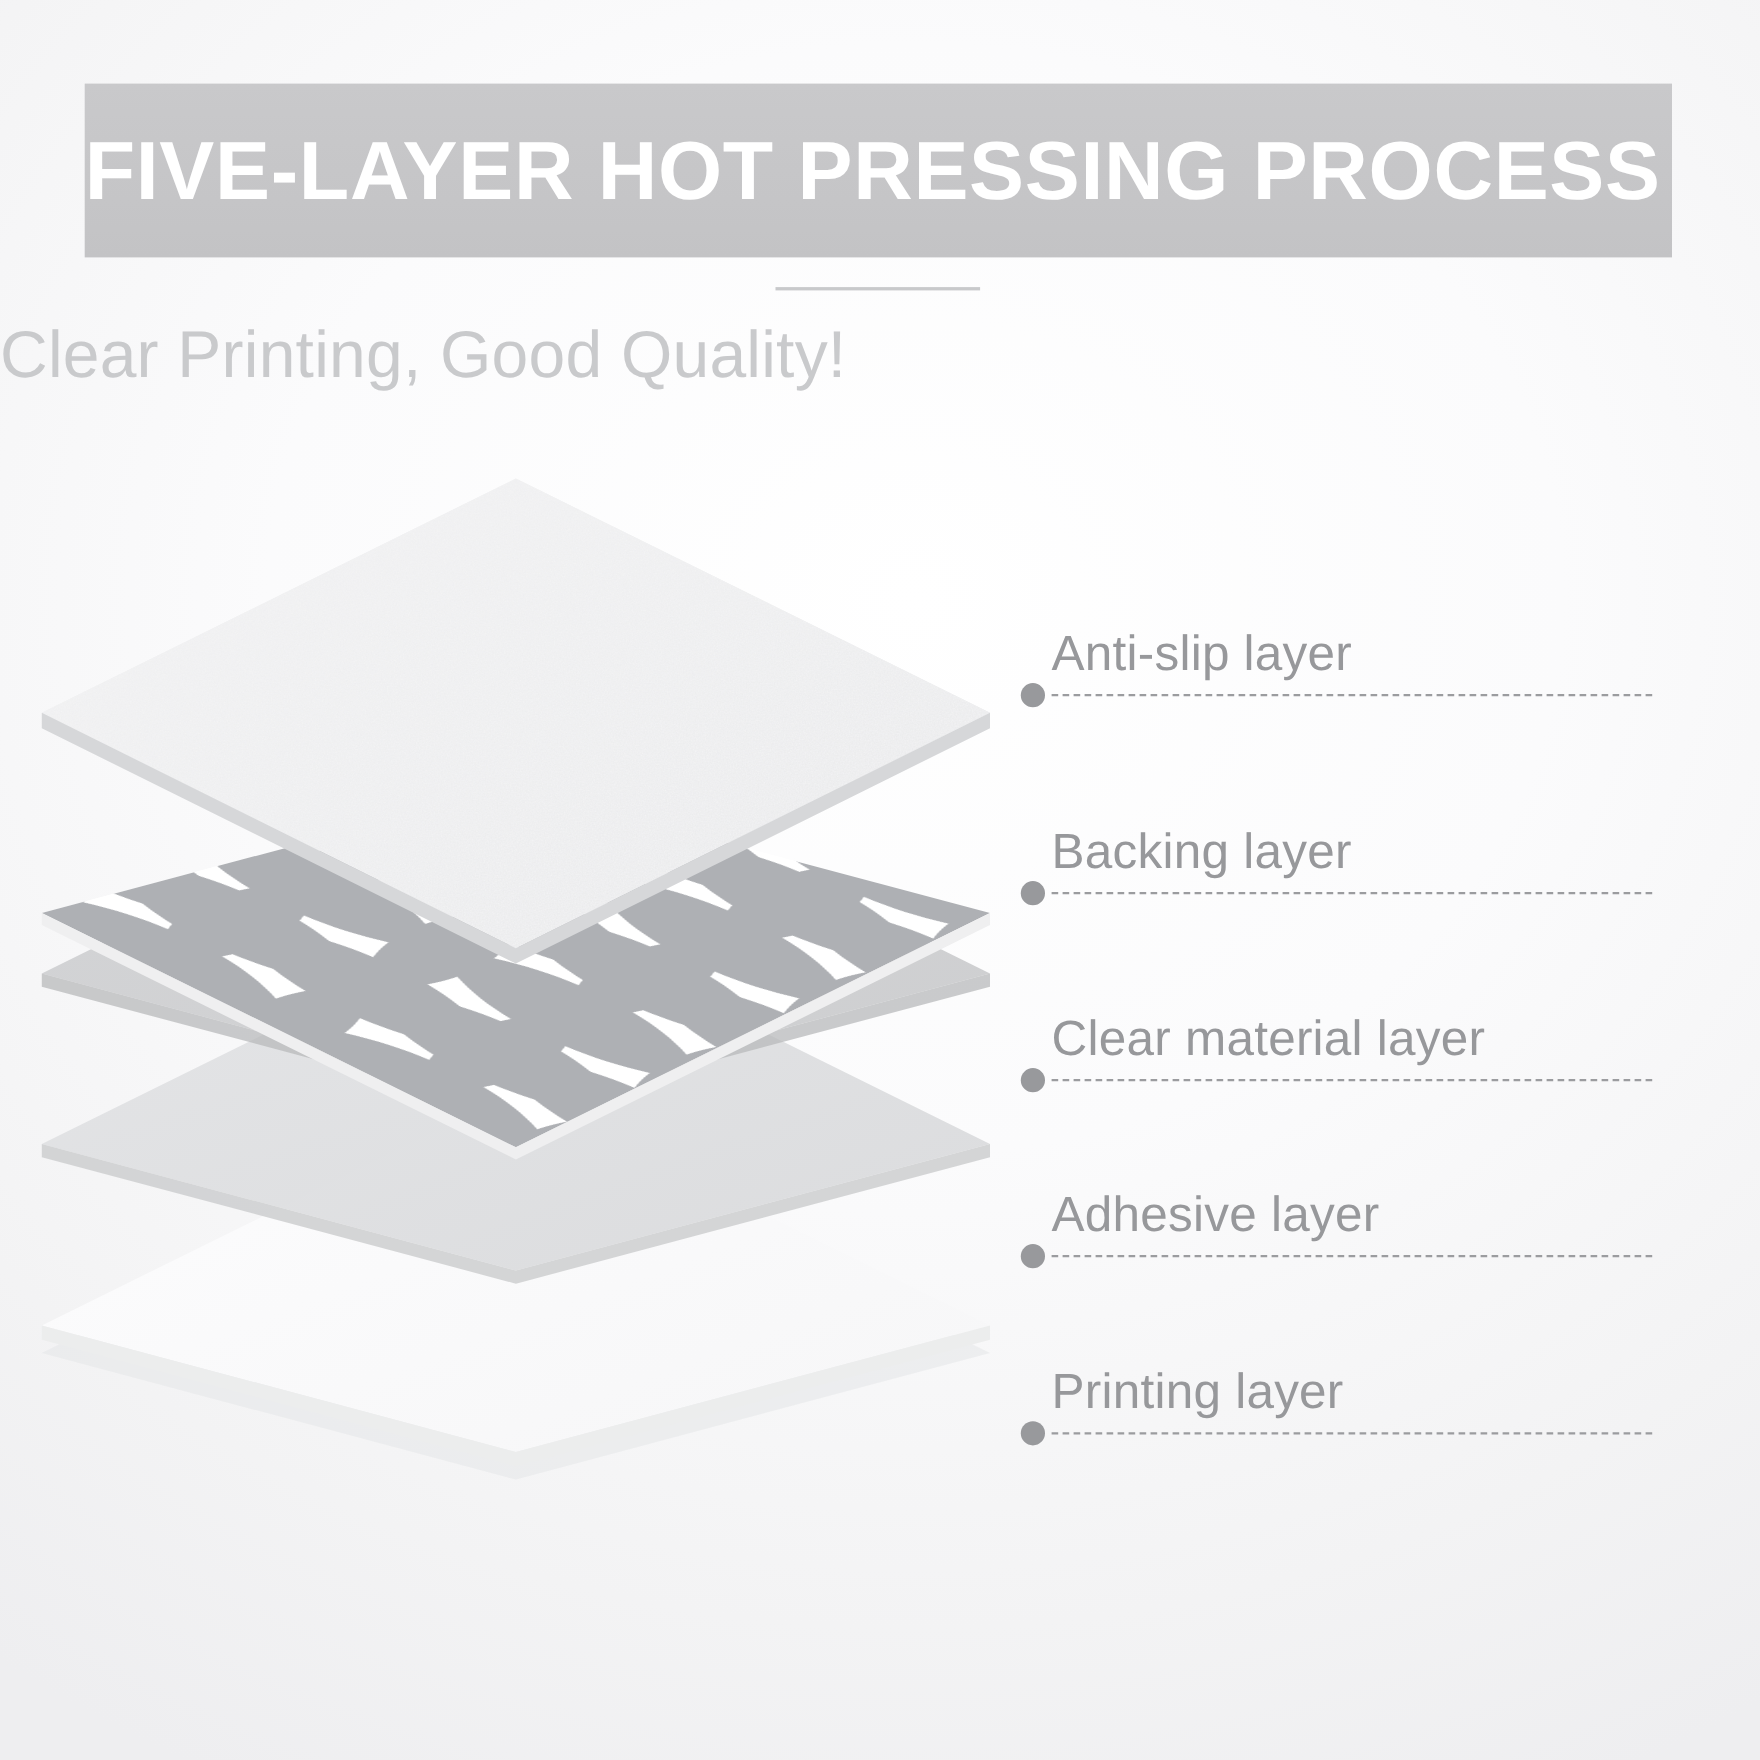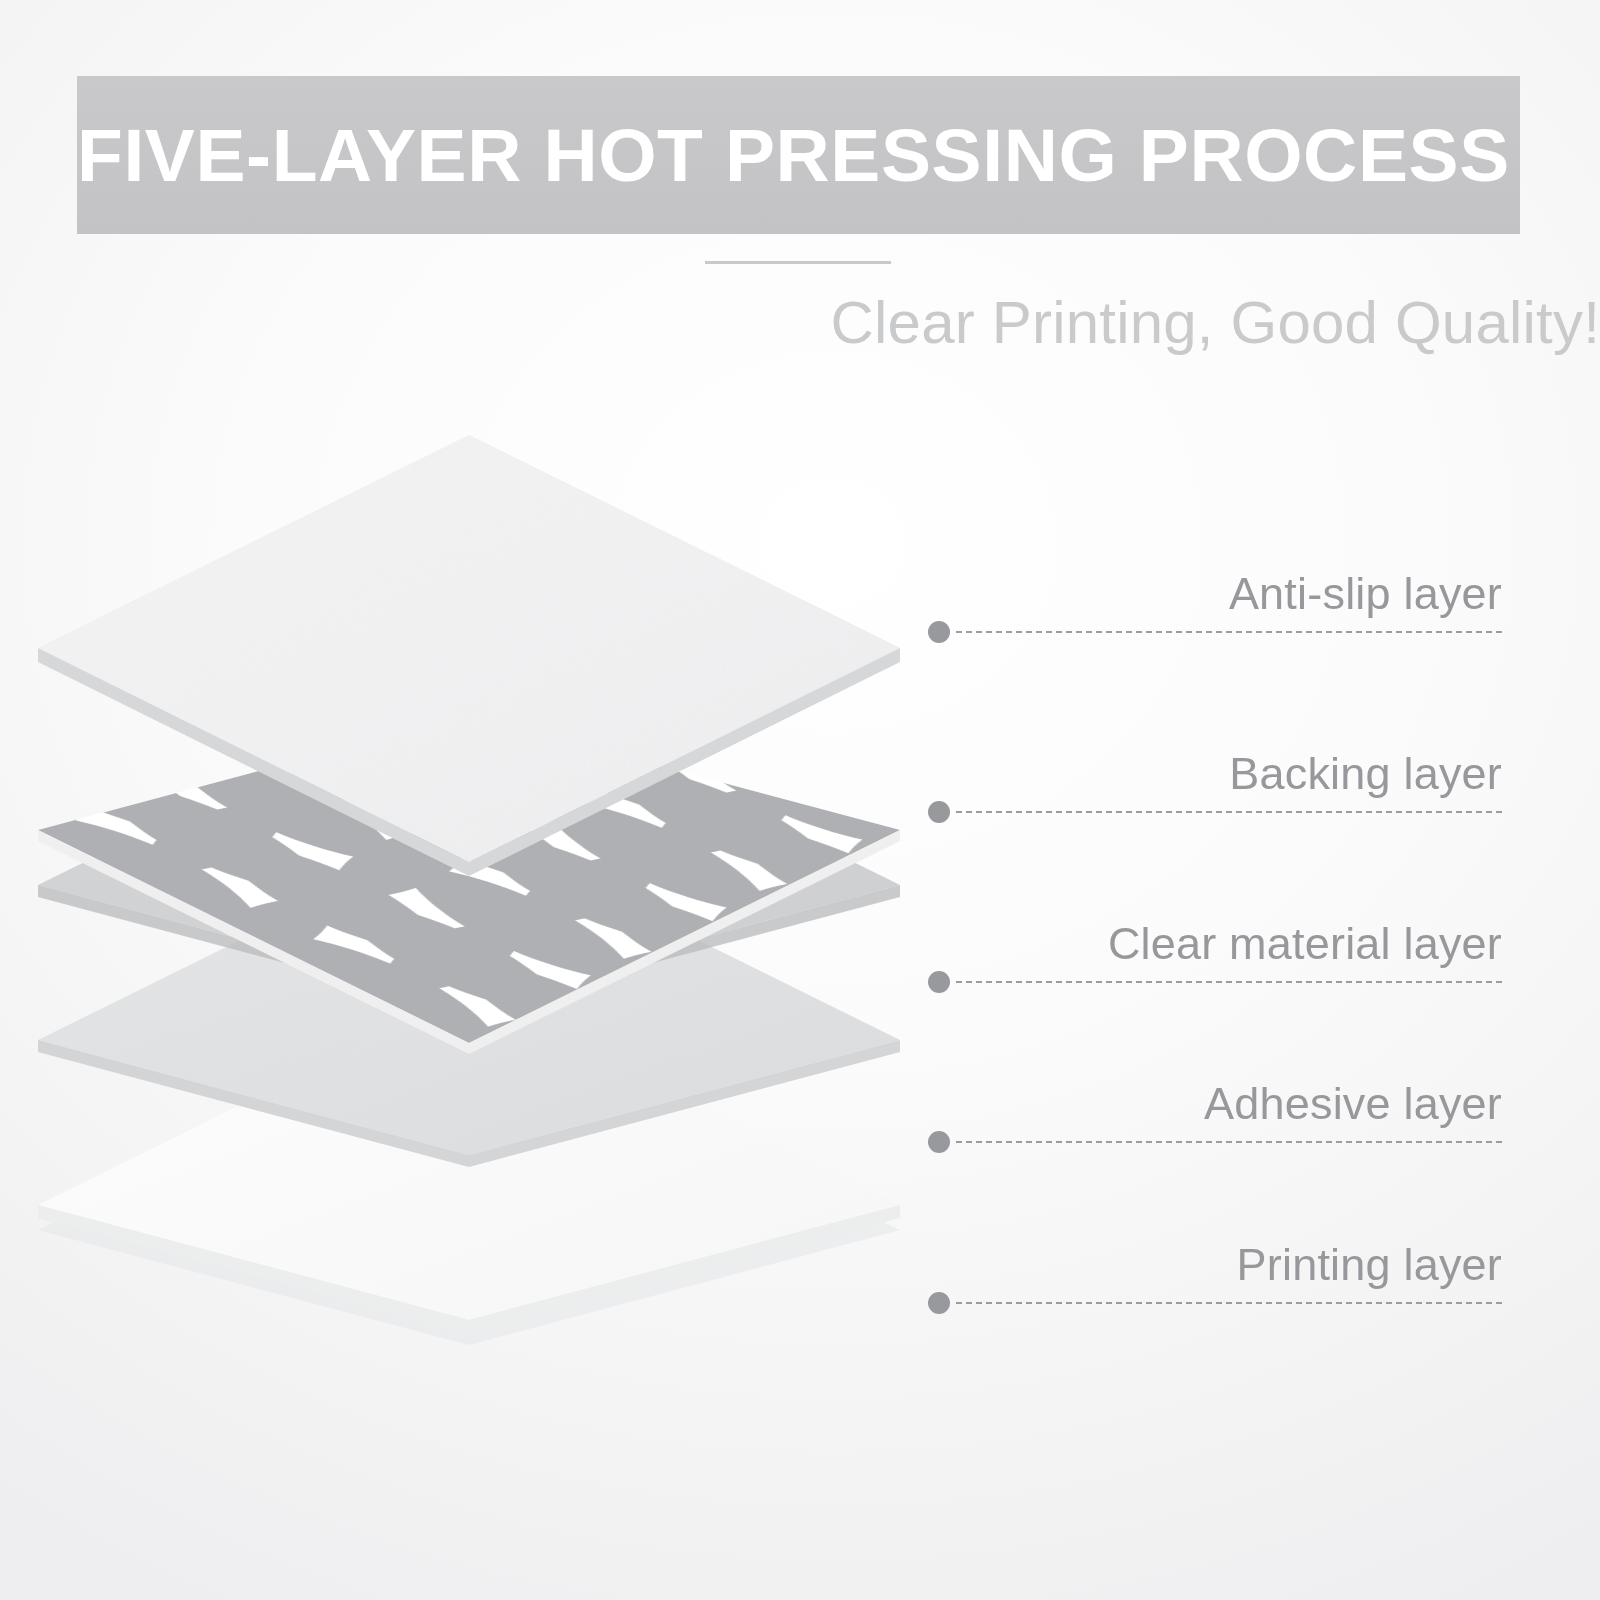--- a/index.html
+++ b/index.html
@@ -49,21 +49,21 @@
     top: 261px;
     width: 186px;
     height: 3px;
     background: #c8c9cb;
   }
   #subtitle-text {
     position: absolute;
     left: 0;
     top: 288px;
     width: 1600px;
-    text-align: right;
+    text-align: left;
     color: #c9cacc;
     font-size: 60px;
     font-weight: 400;
     letter-spacing: 0.2px;
     line-height: 1.15;
     white-space: nowrap;
   }
 
   
   #layer-stack {
@@ -104,21 +104,21 @@
     top: -1px;
     width: 546px;
     height: 0;
     border-top: 2px dashed #9b9c9f;
   }
   .callout-label {
     position: absolute;
     left: 28px;
     bottom: 16px;
     width: 546px;
-    text-align: right;
+    text-align: left;
     color: #97989b;
     font-size: 45px;
     font-weight: 400;
     letter-spacing: 0.2px;
     white-space: nowrap;
     line-height: 1;
   }
 </style>
 </head>
 <body>

